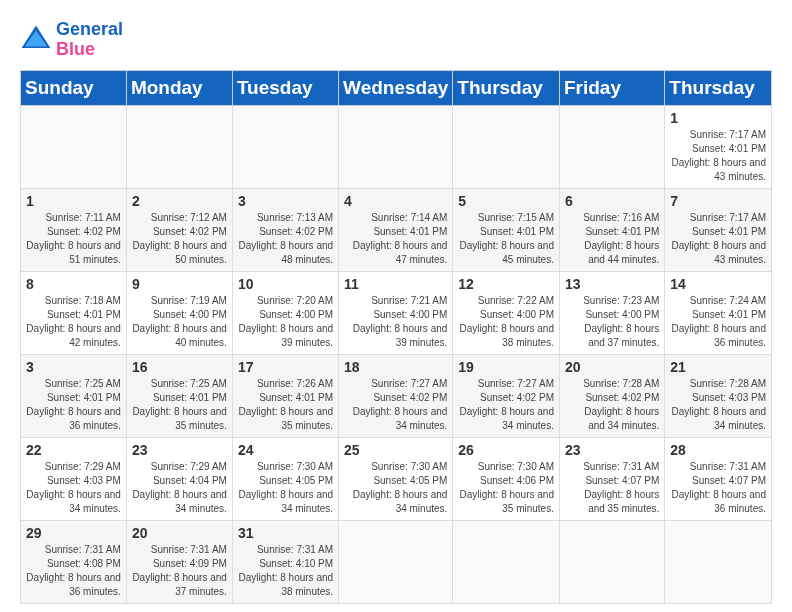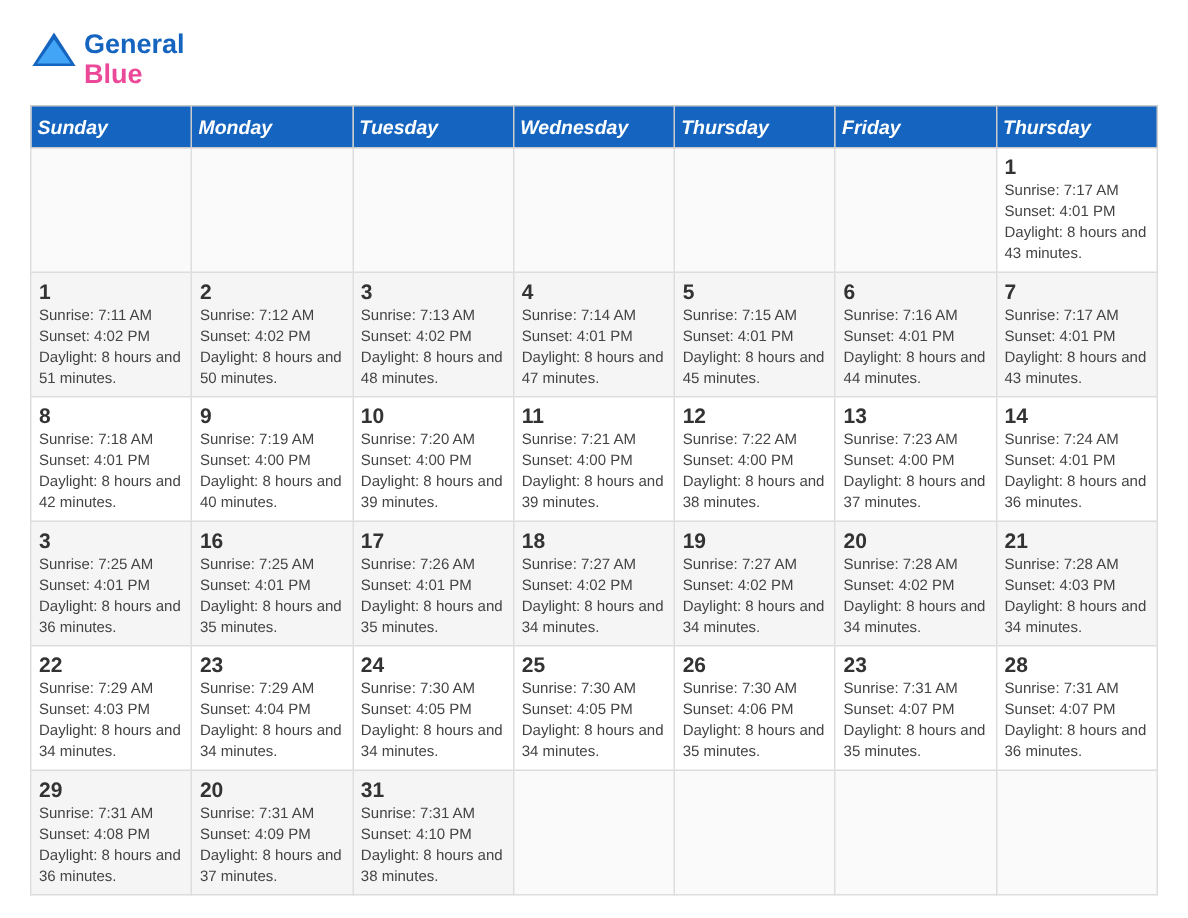--- a/index.html
+++ b/index.html
@@ -11,21 +11,21 @@
       padding: 20px;
     }
     .header {
       display: flex;
       justify-content: space-between;
       align-items: flex-start;
       margin-bottom: 10px;
     }
     .logo {
       display: flex;
-      align-items: flex-start;
+      align-items: center;
     }
     .logo-text {
       font-size: 18px;
       font-weight: bold;
       color: #333;
       line-height: 1.1;
     }
     .logo-text span {
       color: #1565c0;
     }
@@ -49,24 +49,23 @@
     table {
       width: 100%;
       border-collapse: collapse;
       font-size: 11px;
     }
     thead tr th {
       background-color: #1565c0;
       color: #fff;
       padding: 6px 4px;
       text-align: left;
-      font-size: 13px;
+      font-size: 19px;
       font-weight: bold;
       border: 1px solid #ccc;
-      font-style: italic;
     }
     tbody tr td {
       vertical-align: top;
       padding: 4px 5px;
       border: 1px solid #ddd;
       height: 80px;
       width: 14.28%;
       background: #fff;
     }
     tbody tr:nth-child(even) td {
@@ -76,20 +75,21 @@
       font-size: 14px;
       font-weight: bold;
       color: #333;
       display: block;
       margin-bottom: 2px;
     }
     .day-info {
       font-size: 10px;
       color: #444;
       line-height: 1.4;
+      text-align: right;
     }
     .empty-cell {
       background: #fafafa !important;
     }
   </style>
 </head>
 <body>
 
 <div class="header">
   <div class="logo">

